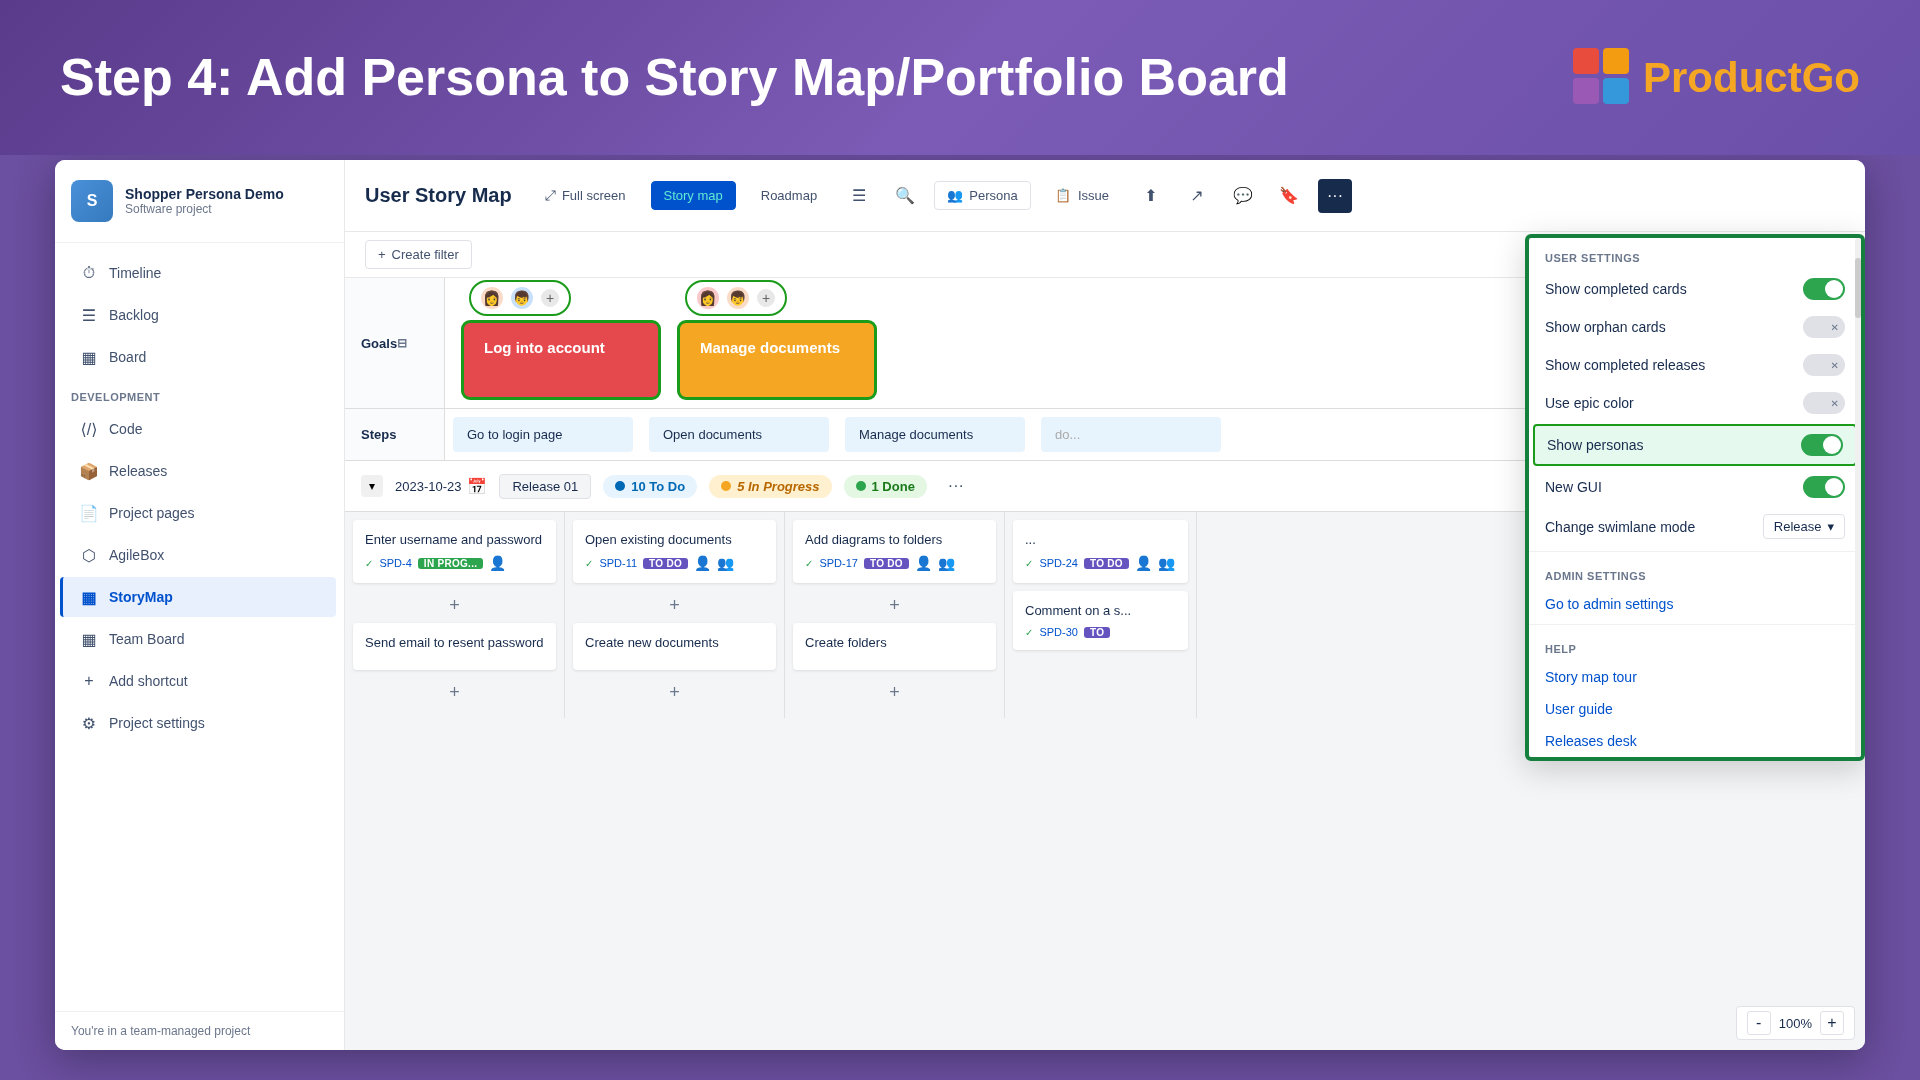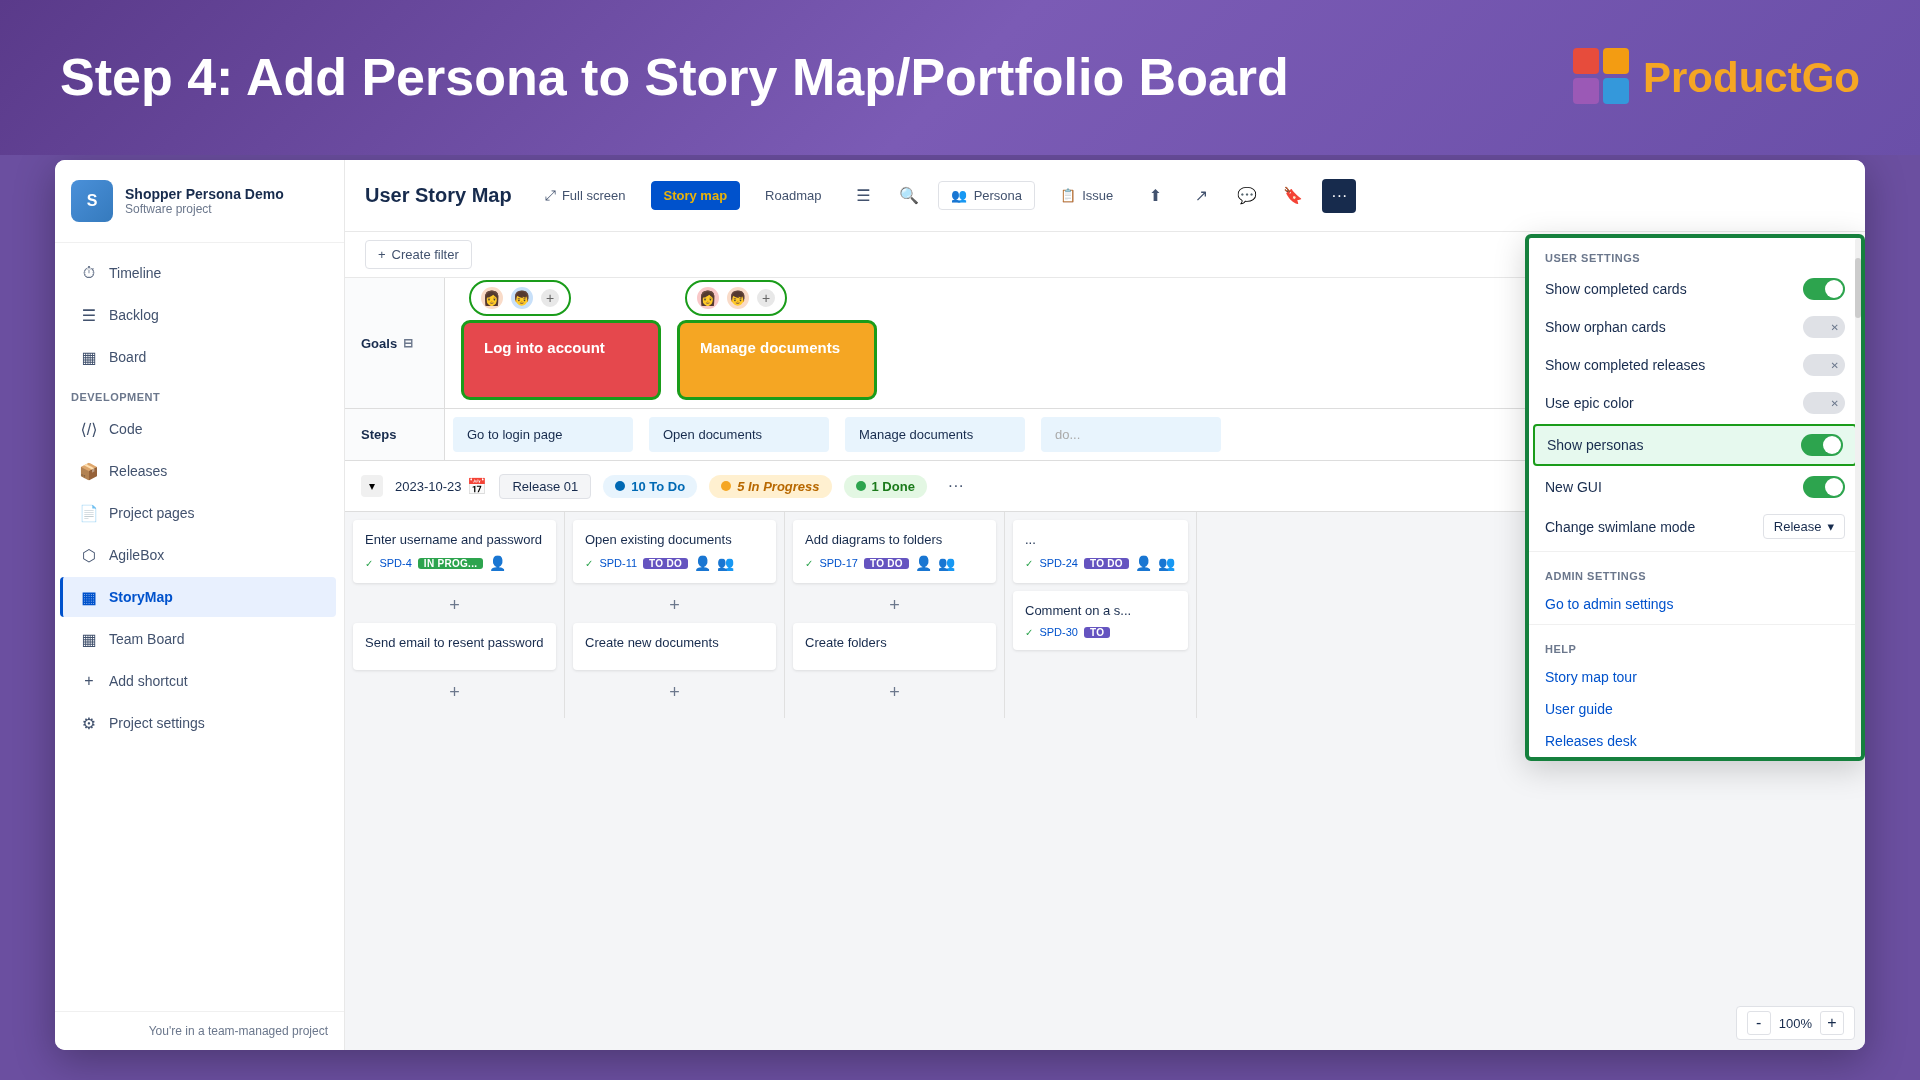--- a/index.html
+++ b/index.html
@@ -123,21 +123,20 @@
       color: #6b778c;
       text-transform: uppercase;
       letter-spacing: 0.5px;
       padding: 12px 16px 4px;
     }
     .sidebar-footer {
       padding: 12px 16px;
       font-size: 12px;
       color: #6b778c;
       border-top: 1px solid #f0f0f0;
-      text-align: right;
     }
 
     
     .main-content {
       flex: 1;
       display: flex;
       flex-direction: column;
       overflow: hidden;
       position: relative;
     }
@@ -164,23 +163,22 @@
       padding: 6px 12px;
       border-radius: 4px;
       cursor: pointer;
       font-size: 13px;
       color: #42526e;
       border: 1px solid transparent;
       background: transparent;
     }
     .topbar-btn.active-tab {
       background: #0052cc;
-      color: #eab308;
+      color: #5eead4;
       border-color: #0052cc;
-      font-weight: bold;
     }
     .topbar-icon-btn {
       width: 34px; height: 34px;
       display: flex; align-items: center; justify-content: center;
       cursor: pointer;
       border-radius: 4px;
       color: #42526e;
       font-size: 16px;
     }
     .topbar-icon-btn.dots {
@@ -243,21 +241,21 @@
     .row-label {
       width: 100px;
       flex-shrink: 0;
       padding: 12px 16px;
       font-size: 13px;
       font-weight: 600;
       color: #172b4d;
       border-right: 1px solid #ddd;
       display: flex;
       align-items: center;
-      gap: 6px;
+      gap: 0;
       background: #fafbfc;
     }
     .goal-card {
       border-radius: 9px;
       padding: 16px 20px;
       min-width: 200px;
       color: #fff;
       font-size: 15px;
       font-weight: 600;
       min-height: 80px;

